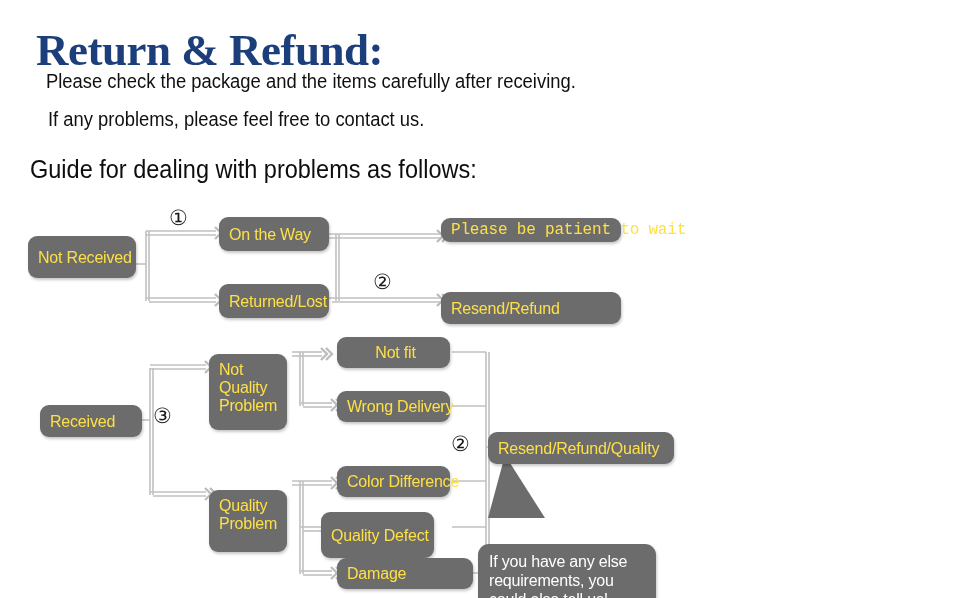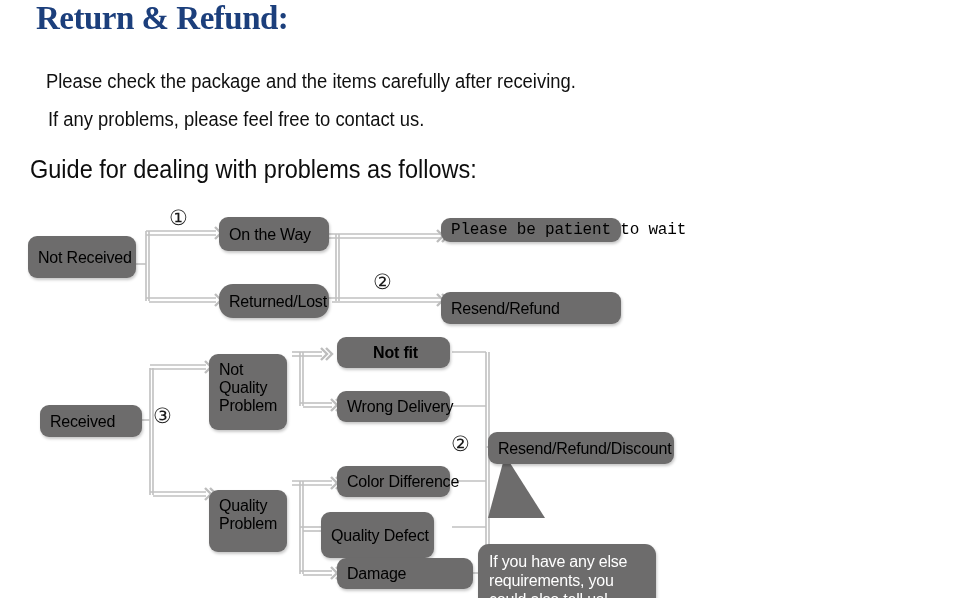--- a/index.html
+++ b/index.html
@@ -16,24 +16,24 @@
     width: 963px;
     height: 598px;
     background: #ffffff;
     overflow: hidden;
   }
 
   
   #title {
     position: absolute;
     left: 36px;
-    top: 0;
+    top: 24px;
     font-family: "Liberation Serif", serif;
     font-weight: bold;
-    font-size: 33px;
+    font-size: 45px;
     letter-spacing: -0.5px;
     color: #1c3f7c;
     white-space: nowrap;
   }
   .intro-line {
     position: absolute;
     font-family: "Liberation Sans", sans-serif;
     font-size: 20px;
     color: #101010;
     white-space: nowrap;
@@ -67,40 +67,40 @@
     left: 0;
     top: 0;
     width: 963px;
     height: 598px;
   }
 
   .node {
     position: absolute;
     background: #6d6c6c;
     border-radius: 9px;
-    color: #000000;
+    color: #fde047;
     font-family: "Liberation Sans", sans-serif;
     font-size: 16px;
     line-height: 17px;
     box-sizing: border-box;
     display: flex;
     align-items: center;
     padding-left: 10px;
     padding-right: 8px;
     white-space: pre;
     letter-spacing: -0.2px;
     box-shadow: 1px 2px 3px rgba(0,0,0,0.22);
   }
   .node.multi {
     display: block;
     padding-top: 7px;
     line-height: 18px;
     margin-top: 18px;
   }
-  .node.center { justify-content: center; padding-left: 4px; padding-right: 0; font-weight: bold; }
+  .node.center { justify-content: center; padding-left: 4px; padding-right: 0; }
 
   .circnum {
     position: absolute;
     font-family: "Liberation Serif", serif;
     font-size: 21px;
     color: #1a1a1a;
     line-height: 1;
   }
 
   
@@ -214,21 +214,21 @@
         <use href="#chev" x="500" y="449"></use>
       </g>
 
       <path d="M505,455 L545,518 L488,518 Z" fill="#6d6c6c" stroke="none"></path>
     </svg>
 
     <div class="node" style="left:28px; top:236px; width:108px; height:42px;">Not Received</div>
 
     <div class="node" style="left:219px; top:217px; width:110px; height:34px;">On the Way</div>
 
-    <div class="node" style="left:219px; top:284px; width:110px; height:34px;border-radius:14px;">Returned/Lost</div>
+    <div class="node" style="left:219px; top:284px; width:110px; height:34px;">Returned/Lost</div>
 
     <div class="node" style="left:441px; top:218px; width:180px; height:24px;font-family:Liberation Mono, monospace;">Please be patient to wait</div>
 
     <div class="node" style="left:441px; top:292px; width:180px; height:32px;">Resend/Refund</div>
 
     <div class="node" style="left:40px; top:405px; width:102px; height:32px;">Received</div>
 
     <div class="node multi" style="left:209px; top:336px; width:78px; height:76px;">Not
 Quality
 Problem</div>
@@ -239,21 +239,21 @@
     <div class="node center" style="left:337px; top:337px; width:113px; height:31px;">Not fit</div>
 
     <div class="node" style="left:337px; top:391px; width:113px; height:31px;">Wrong Delivery</div>
 
     <div class="node" style="left:337px; top:466px; width:113px; height:31px;text-align:right;">Color Difference</div>
 
     <div class="node" style="left:321px; top:512px; width:113px; height:46px;">Quality Defect</div>
 
     <div class="node" style="left:337px; top:558px; width:136px; height:31px;">Damage</div>
 
-    <div class="node" style="left:488px; top:432px; width:186px; height:32px;">Resend/Refund/Discount</div>
+    <div class="node" style="left:488px; top:432px; width:186px; height:32px;">Resend/Refund/Quality</div>
 
     <div class="circnum" style="left:169px; top:208px;">①</div>
     <div class="circnum" style="left:373px; top:272px;">②</div>
     <div class="circnum" style="left:153px; top:406px;">③</div>
     <div class="circnum" style="left:451px; top:434px;">②</div>
 
     <div id="bubble" style="left:478px; top:544px; width:178px; height:72px;">If you have any else
 requirements, you could
 also tell us!</div>
 

